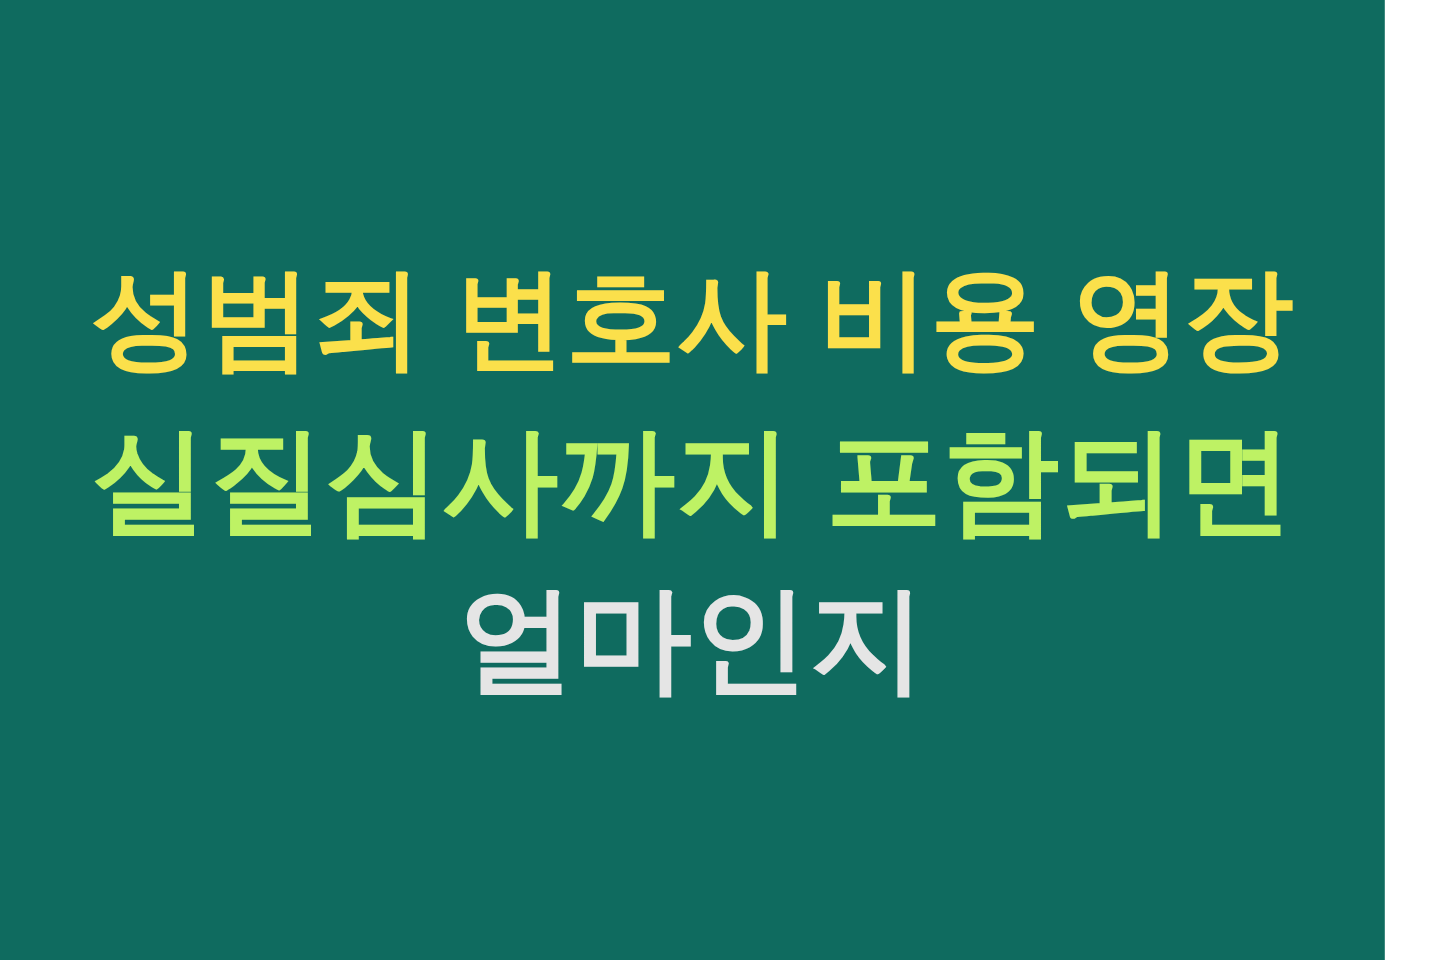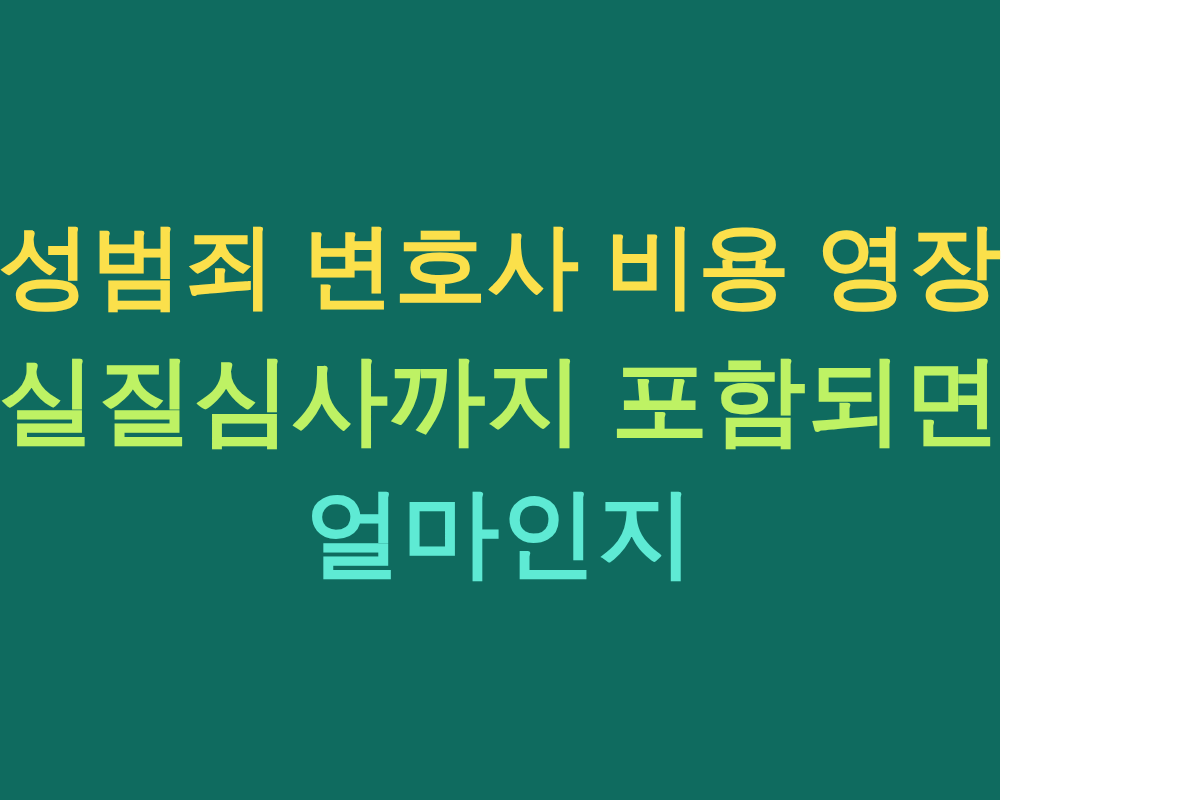--- a/index.html
+++ b/index.html
@@ -11,21 +11,21 @@
   body {
     width: 1200px;
     height: 800px;
     overflow: hidden;
     font-family: "Liberation Sans", "DejaVu Sans", sans-serif;
   }
 
   
   #thumbnail-card {
     position: relative;
-    width: 1000px;
+    width: 1154px;
     height: 800px;
     background: #0F6B5F;
     display: flex;
     align-items: center;
     justify-content: center;
     box-sizing: border-box;
     -webkit-font-smoothing: antialiased;
   }
 
   #headline-block {
@@ -61,16 +61,16 @@
 <body>
 
 <div id="thumbnail-card" style="background: rgb(15, 107, 95);">
 
   <div id="headline-block" style="text-align: center;">
 
     <span class="headline-line line-1" style="color: rgb(251, 224, 75); font-size: 92px;">성범죄 변호사 비용 영장</span>
 
     <span class="headline-line line-2" style="color: #bef264;">실질심사까지 포함되면</span>
 
-    <span class="headline-line line-3" style="color: #5eead4;">얼마인지</span>
+    <span class="headline-line line-3" style="color: #e5e5e5;">얼마인지</span>
 
   </div>
 </div>
 
 </body></html>

